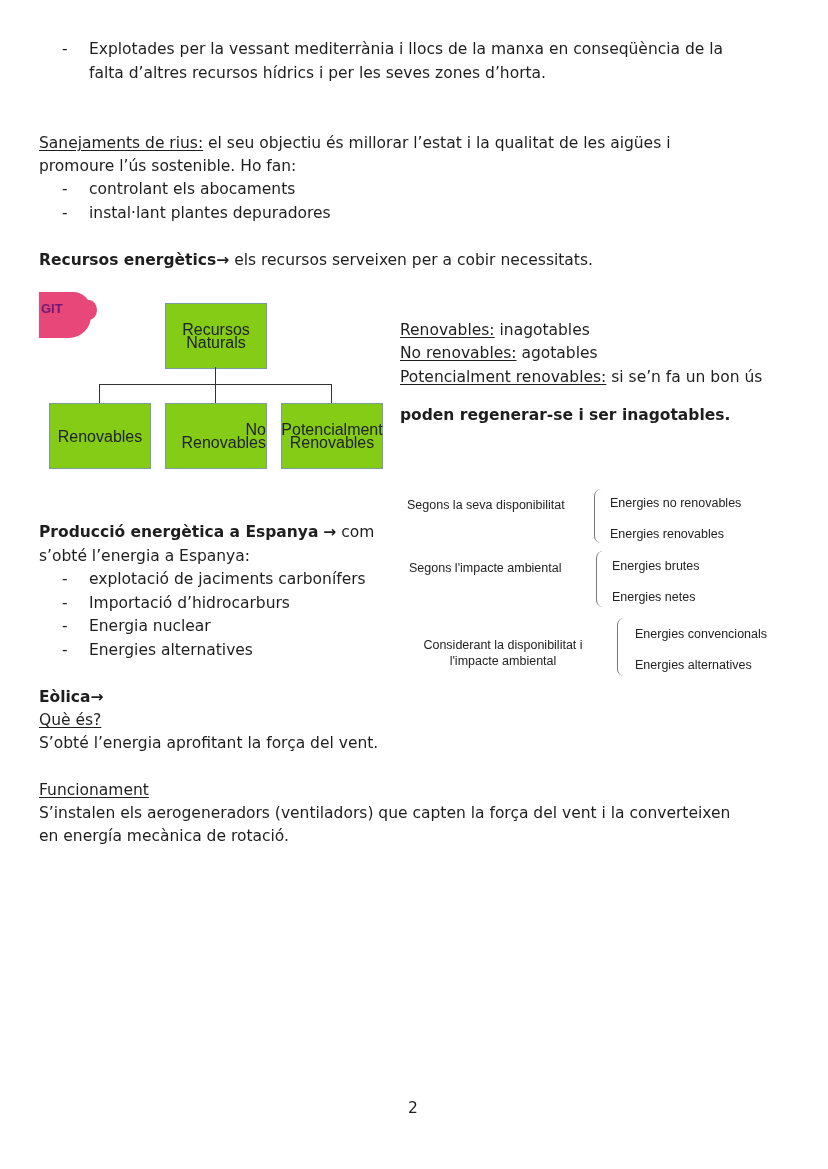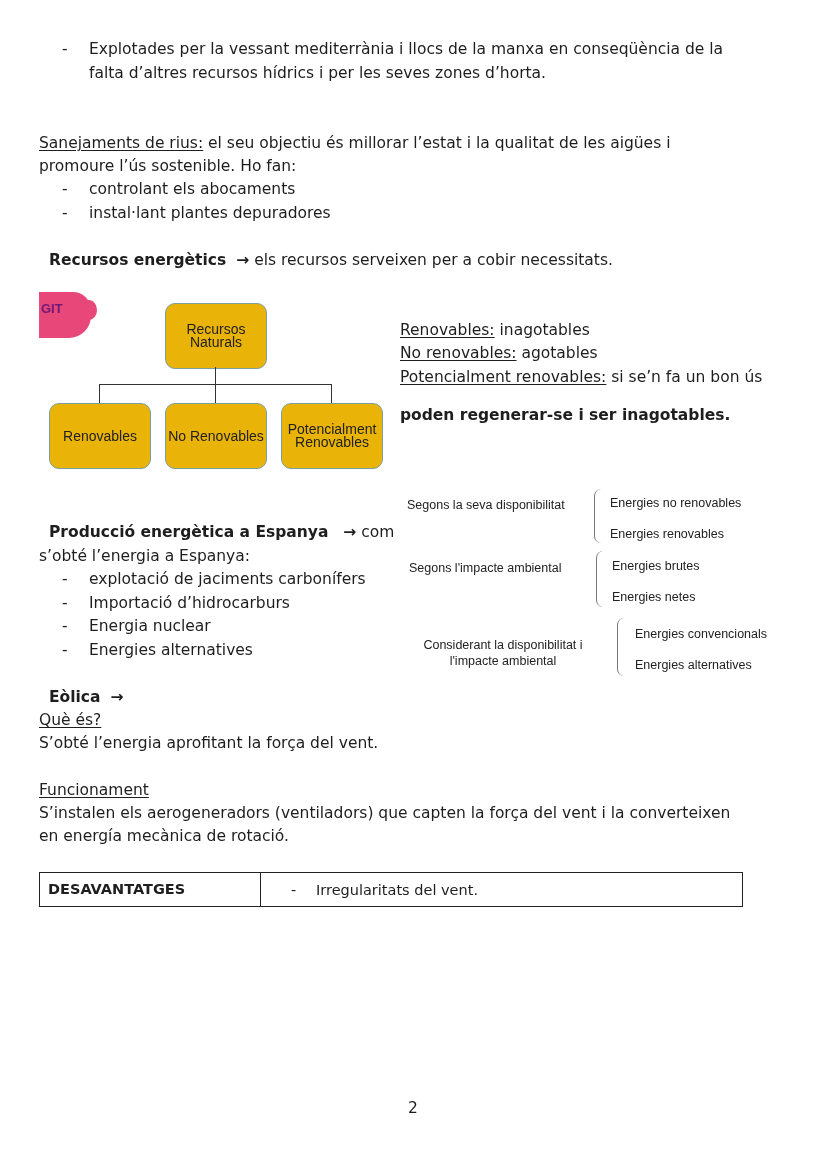--- a/index.html
+++ b/index.html
@@ -2,27 +2,27 @@
 <html><head>
   <meta charset="utf-8">
   <style>
     html, body { margin: 0; padding: 0; background: #ffffff; }
     body {
       width: 828px; height: 1169px; position: relative; overflow: hidden;
       font-family: "DejaVu Sans", sans-serif; color: #1e1e1e; font-size: 15.5px;
     }
     .line { position: absolute; white-space: nowrap; line-height: 23px; }
     .u { text-decoration: underline; text-underline-offset: 2px; }
-    .b { font-weight: bold; margin-left: 10px; }
+    .b { font-weight: bold; }
 
     
     .node {
-      position: absolute; background: #eab308; border: 1px solid #7a9ea0;
-      border-radius: 10px; display: flex; align-items: center; justify-content: center;
-      text-align: center; font-family: "Liberation Sans", sans-serif; font-size: 14px; color: #222;
+      position: absolute; background: #84cc16; border: 1px solid #7a9ea0;
+      border-radius: 0; display: flex; align-items: center; justify-content: center;
+      text-align: center; font-family: "Liberation Sans", sans-serif; font-size: 16px; color: #222;
       line-height: 13px;
     }
     .conn { position: absolute; background: #333; }
 
     
     .git-logo {
       position: absolute; left: 39px; top: 292px; width: 52px; height: 46px;
       background: #e8477a; border-radius: 0 18px 22px 0;
     }
     .git-logo::after {
@@ -134,24 +134,16 @@
   <span class="b">Eòlica</span><span class="b">→</span>
 </div>
 <div class="line u" style="left:39px; top:709px;">Què és?</div>
 <div class="line" style="left:39px; top:732px;">S’obté  l’energia aprofitant la força del vent.</div>
 <div class="line u" style="left:39px; top:779px;">Funcionament</div>
 <div class="line" style="left:39px; top:802px;">S’instalen els aerogeneradors (ventiladors) que capten la força del vent i la converteixen</div>
 <div class="line" style="left:39px; top:825px;">en energía mecànica de rotació.</div>
 
 <table class="pros">
   <tbody>
-  <tr style="height:34px;">
-    <td class="hdr">DESAVANTATGES</td>
-    <td>
-      <ul>
-        <li>Irregularitats del vent.</li>
-      </ul>
-    </td>
-  </tr>
 </tbody>
   </table>
 
 <div class="line" style="left:408px; top:1097px;">2</div>
 
 </body></html>

